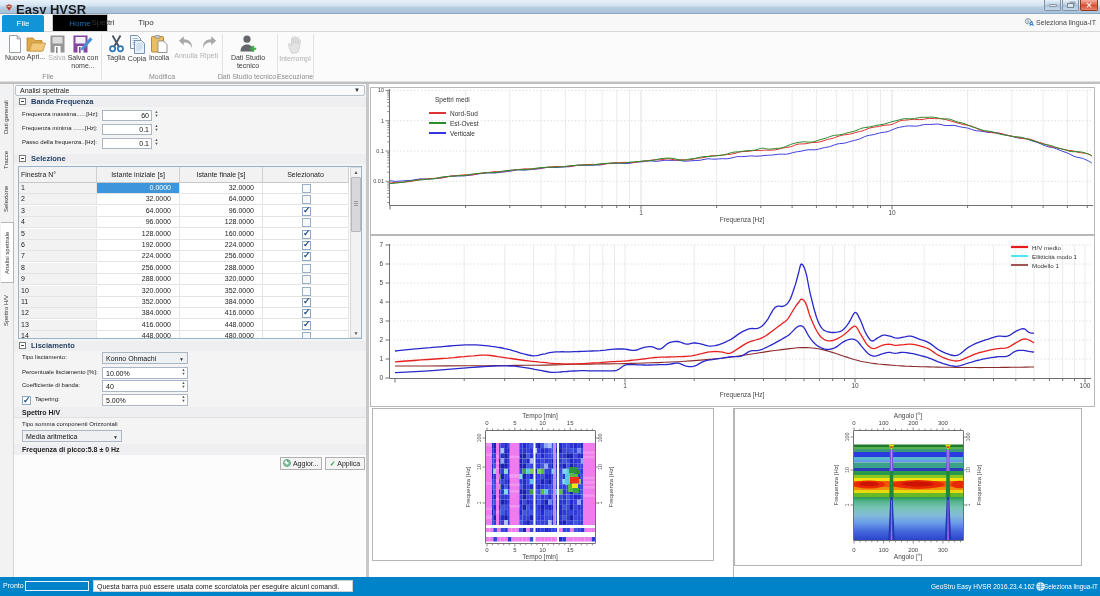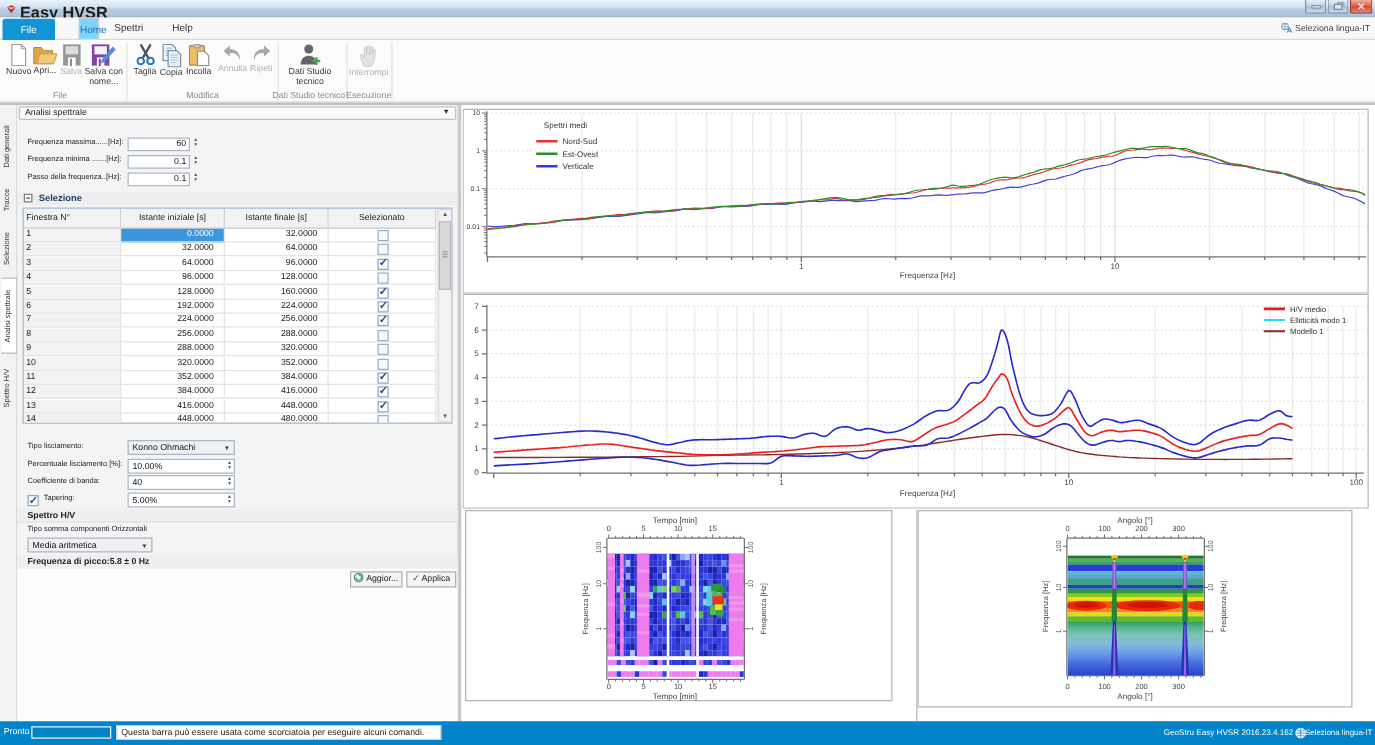--- a/index.html
+++ b/index.html
@@ -7,21 +7,21 @@
 
 #titlebar{left:0;top:0;width:1100px;height:14px;background:linear-gradient(#e8f1fa 0%,#d6e5f2 40%,#b6cce0 60%,#a8c2da 100%);border-bottom:1px solid #8ea8c0}
 #titletext{left:16px;top:2px;font-size:13px;font-weight:bold;color:#1a1a1a}
 .winbtn{top:0px;height:11px;width:17px;border:1px solid #7d93a8;border-top:none;border-radius:0 0 2px 2px;background:linear-gradient(#e7f0f8,#c1d4e6 45%,#a9c1d8 50%,#c8daea)}
 #btnclose{background:linear-gradient(#f2b0a0,#e06349 45%,#d14c31 50%,#e8836b);border-color:#8e3a2a}
 .winglyph{position:absolute;left:0;top:0;width:100%;height:100%;display:flex;align-items:center;justify-content:center;font-size:7px;color:#fff}
 
 #tabrow{left:0;top:14px;width:1100px;height:18px;background:#f8f8f8;border-bottom:1px solid #d8d8d8}
 #filebtn{left:2px;top:15px;width:42px;height:17px;background:#1295d6;color:#fff;font-size:8px;text-align:center;line-height:17px;border-radius:2px 2px 0 0}
 .rtab{top:14px;height:17px;font-size:8px;color:#333;text-align:center;line-height:17px}
-#hometab{left:63px;width:16px;background:#7dd3fc;border:1px solid #c8c8c8;border-bottom:none;color:#1d6fb8}
+#hometab{left:52px;width:56px;background:#000000;border:1px solid #c8c8c8;border-bottom:none;color:#1d6fb8}
 #toplang{right:4px;top:17px;white-space:nowrap;font-size:7px;color:#444}
 
 #ribbon{left:0;top:32px;width:1100px;height:50px;background:#fbfbfb;border-bottom:1px solid #e0e0e0}
 .rbtn{position:absolute;text-align:center;font-size:7px;line-height:7.5px;color:#3a3a3a;white-space:nowrap}
 .rbtn .ic{display:block;margin:0 auto 1px}
 .rlab{position:absolute;top:41px;font-size:7px;color:#8a8a8a;text-align:center}
 .rsep{position:absolute;top:2px;width:1px;height:46px;background:#e2e2e2}
 .dis{color:#b0b0b0}
 #ribbonline{left:0;top:82px;width:1100px;height:2px;background:#bfbfbf}
 
@@ -78,21 +78,21 @@
       </div>
     </div>
 <div class="abs winbtn" id="btnclose" style="left:1080px;width:18px">
       <div class="winglyph" style="font-weight:bold;font-size:8px;color:#f4e8e4">✕</div>
     </div>
 
 <div class="abs" id="tabrow"></div>
 <div class="abs" id="filebtn">File</div>
 <div class="abs rtab" id="hometab">Home</div>
 <div class="abs rtab" style="left:85px;width:36px">Spettri</div>
-<div class="abs rtab" style="left:132px;width:28px">Help</div>
+<div class="abs rtab" style="left:132px;width:28px">Tipo</div>
 <div class="abs" id="toplang"><svg width="10" height="8" viewBox="0 0 10 8" style="position:relative;top:1px">
         <circle cx="4" cy="3.2" r="2.8" fill="none" stroke="#8a9aa8" stroke-width="0.8"></circle>
         <path d="M1.2 3.2 H6.8 M4 0.4 V6 M2 1.2 C3 2,5 2,6 1.2 M2 5.2 C3 4.4,5 4.4,6 5.2" stroke="#8a9aa8" stroke-width="0.5" fill="none"></path>
         <text x="5.2" y="8" font-size="6.5" fill="#2a7fd0" font-weight="bold" font-family="Liberation Sans">A</text>
       </svg> Seleziona lingua-IT</div>
 <div class="abs" id="ribbon"></div>
     <div class="abs rbtn" style="left:0px;top:35px;width:30px"><svg class="ic" width="16" height="18" viewBox="0 0 16 18">
         <path d="M2.5 0.5 H10 L13.5 4 V17.5 H2.5 Z" fill="#fff" stroke="#9aa0a8" stroke-width="1"></path>
         <path d="M10 0.5 L10 4 L13.5 4 Z" fill="#dde1e6" stroke="#9aa0a8" stroke-width="0.8"></path>
       </svg>Nuovo</div>
@@ -154,20 +154,21 @@
     <div class="rlab" style="left:270px;top:73px;width:50px">Esecuzione</div>
     <div class="abs" id="ribbonline"></div>
     <div class="abs" id="lefttabs"></div>
     <div class="vtab" style="top:95px;height:44px;line-height:13px">Dati generali</div>
     <div class="vtab" style="top:147px;height:26px;line-height:13px">Tracce</div>
     <div class="vtab" style="top:180px;height:37px;line-height:13px">Selezione</div>
     <div class="vtab vtabsel" style="top:222px;height:61px;line-height:13px">Analisi spettrale</div>
     <div class="vtab" style="top:288px;height:45px;line-height:13px">Spettro H/V</div>
     <div class="abs" id="leftpanel">
       <div id="combo">Analisi spettrale<span style="position:absolute;right:4px;top:0px;font-size:6px;color:#333">▼</span></div>
+      <div class="sech" style="top:13px"><span class="mbox"><i></i></span>Banda Frequenza</div>
       <div class="flab" style="left:8px;top:27px">Frequenza massima......[Hz]:</div>
       <div class="finp" style="left:88px;top:26px;width:50px;height:11px;text-align:right;padding-right:2px">60</div>
       <div class="spin" style="left:139px;top:26px">▲<br>▼</div>
       <div class="flab" style="left:8px;top:41px">Frequenza minima .......[Hz]:</div>
       <div class="finp" style="left:88px;top:40px;width:50px;height:11px;text-align:right;padding-right:2px">0.1</div>
       <div class="spin" style="left:139px;top:40px">▲<br>▼</div>
       <div class="flab" style="left:8px;top:55px">Passo della frequenza..[Hz]:</div>
       <div class="finp" style="left:88px;top:54px;width:50px;height:11px;text-align:right;padding-right:2px">0.1</div>
       <div class="spin" style="left:139px;top:54px">▲<br>▼</div>
       <div class="sech" style="top:70px"><span class="mbox"><i></i></span>Selezione</div>
@@ -252,20 +253,21 @@
         <div class="td tdr" style="left:78px;top:164.2px;width:83px">448.0000</div>
         <div class="td tdr" style="left:161px;top:164.2px;width:83px">480.0000</div>
         <div class="td" style="left:244px;top:164.2px;width:86px"></div>
         <div class="cb" style="left:283px;top:165.2px"></div>
         <div class="sb" style="left:331px;top:0;width:12px;height:171px"></div>
         <div class="sbarr" style="left:331px;top:2px;width:12px">▲</div>
         <div class="sbthumb" style="left:332px;top:10px;width:10px;height:55px"></div>
         <div style="position:absolute;left:335px;top:34px;width:4px;height:1px;background:#999;box-shadow:0 2px 0 #999,0 4px 0 #999"></div>
         <div class="sbarr" style="left:331px;top:163px;width:12px">▼</div>
       </div>
+      <div class="sech" style="top:257px"><span class="mbox"><i></i></span>Lisciamento</div>
       <div class="flab" style="left:8px;top:270px">Tipo lisciamento:</div>
       <div class="finp" style="left:88px;top:268px;width:86px;height:12px;background:#eef0f2;padding-left:3px;line-height:11px">Konno  Ohmachi<span style="position:absolute;right:3px;top:1px;font-size:5px;color:#333">▼</span></div>
       <div class="flab" style="left:8px;top:285px">Percentuale lisciamento [%]:</div>
       <div class="finp" style="left:88px;top:283px;width:86px;height:12px;padding-left:3px;line-height:11px">10.00%</div>
       <div class="spin" style="left:166px;top:284px">▲<br>▼</div>
       <div class="flab" style="left:8px;top:298px">Coefficiente di banda:</div>
       <div class="finp" style="left:88px;top:296px;width:86px;height:12px;padding-left:3px;line-height:11px">40</div>
       <div class="spin" style="left:166px;top:297px">▲<br>▼</div>
       <div class="finp" style="left:88px;top:310px;width:86px;height:12px;padding-left:3px;line-height:11px">5.00%</div>
       <div class="spin" style="left:166px;top:311px">▲<br>▼</div>

